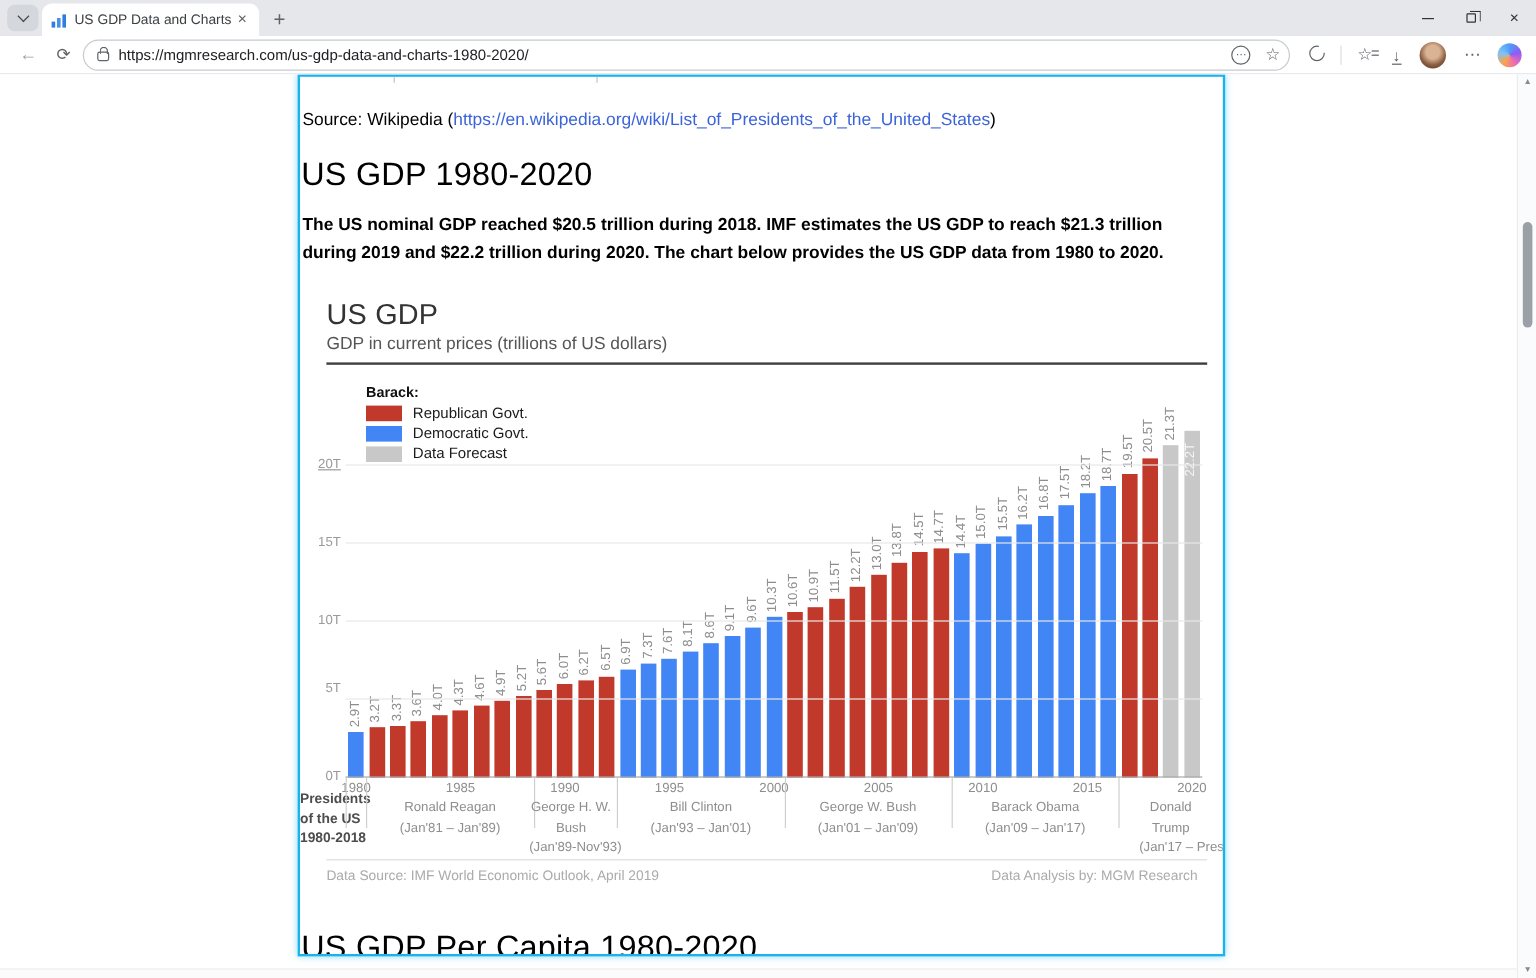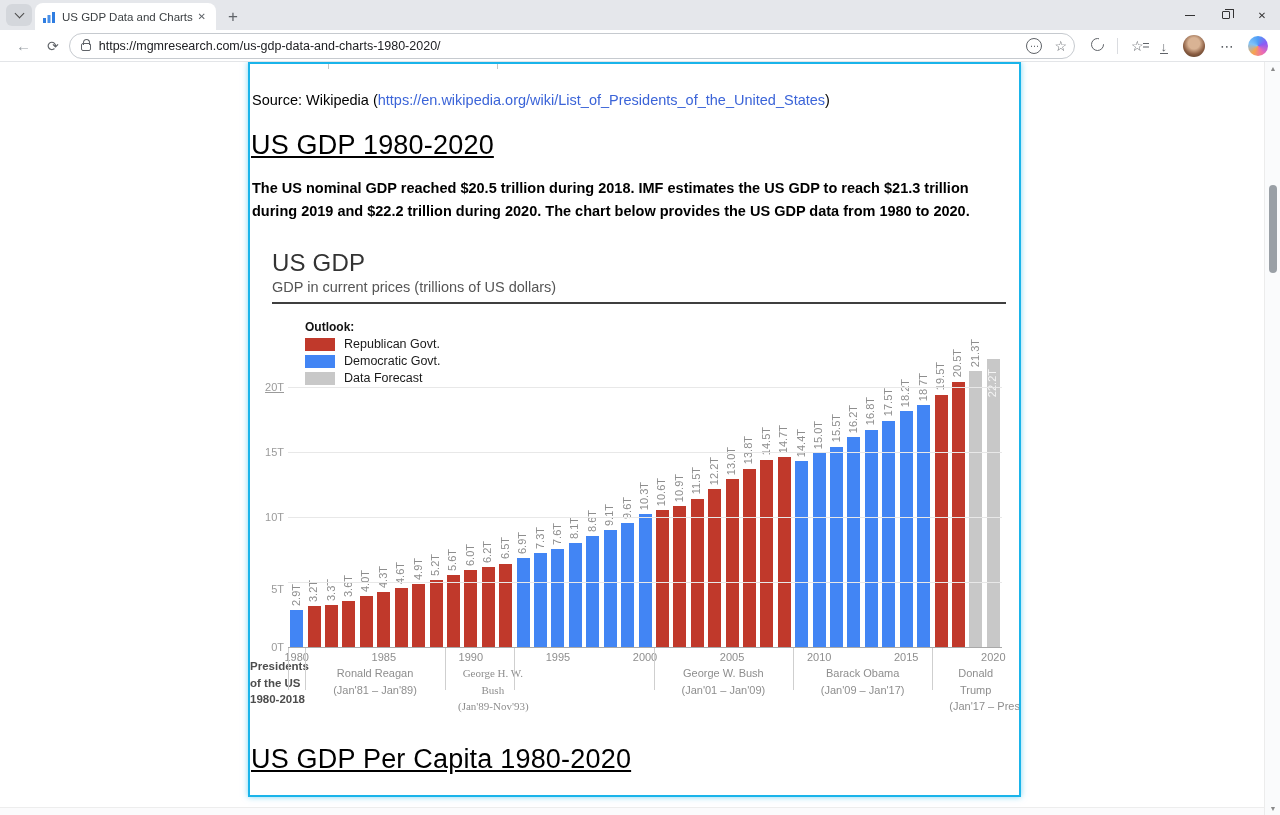--- a/index.html
+++ b/index.html
@@ -56,21 +56,21 @@
     background:conic-gradient(#4e9df6,#8b5cf6,#ec6bb3,#f6a54e,#7ec2f8,#4e9df6); }
 
   
   .page { position:absolute; top:62px; left:0; right:16px; bottom:8px; background:#fff; overflow:hidden; }
   .content { position:absolute; left:248px; top:0; width:773px; height:735px; background:#fff;
     border:2px solid #1ab4ea; box-shadow:0 0 6px rgba(26,180,234,.55); overflow:hidden; }
   .remnant { position:absolute; top:0; width:1px; height:5px; background:#c4c4c4; }
   .r1 { left:78px; } .r2 { left:247px; }
   .source-line { margin:28px 0 0 2px; font-size:14.5px; color:#000; }
   .wiki-link { color:#3b64d8; text-decoration:none; cursor:pointer; }
-  .h-main { margin:22px 12px 0 1px; font-size:27px; font-weight:400; color:#000; line-height:30px; letter-spacing:.2px;text-decoration:underline; }
+  .h-main { margin:22px 12px 0 1px; font-size:27px; font-weight:400; color:#000; line-height:30px; letter-spacing:.2px; }
   .body-text { margin:17px 0 0 2px; font-size:14.5px; line-height:23px; color:#000; width:752px;font-weight:bold; }
 
   
   .chart { position:relative; margin:26px 0 0 22px; width:734px;
     color:#333; }
   .chart-title { font-size:24px; color:#333; letter-spacing:.2px; line-height:28px; }
   .chart-subtitle { font-size:14.5px; color:#555; margin-top:2px; padding-bottom:7px; }
   .chart-rule { border-bottom:2px solid #3f3f3f; }
   .plot-wrap { position:relative; height:344px; }
   .legend { position:absolute; left:33px; top:16px; z-index:3; }
@@ -168,21 +168,21 @@
 
       <p class="body-text">The US nominal GDP reached $20.5 trillion during 2018. IMF estimates the US GDP to reach $21.3 trillion during 2019 and $22.2 trillion during 2020. The chart below provides the US GDP data from 1980 to 2020.</p>
 
       <div class="chart">
         <div class="chart-title">US GDP</div>
         <div class="chart-subtitle">GDP in current prices (trillions of US dollars)</div>
         <div class="chart-rule"></div>
 
         <div class="plot-wrap">
           <div class="legend">
-            <div class="legend-title">Outlook:</div>
+            <div class="legend-title">Barack:</div>
           <div class="legend-row">
                 <div class="legend-swatch" style="background: rgb(192, 57, 43);"></div>
                 <div class="legend-label">Republican Govt.</div>
               </div>
               <div class="legend-row">
                 <div class="legend-swatch" style="background: rgb(66, 133, 244);"></div>
                 <div class="legend-label">Democratic Govt.</div>
               </div>
               <div class="legend-row">
                 <div class="legend-swatch" style="background: rgb(200, 200, 200);"></div>
@@ -269,21 +269,21 @@
               <div class="bar" style="left: 663.963px; height: 266.5px; background: rgb(192, 57, 43);"></div>
               <div class="bar-label" style="left: 663.463px; bottom: 270.5px;">20.5T</div>
               <div class="bar" style="left: 681.378px; height: 276.9px; background: rgb(200, 200, 200);"></div>
               <div class="bar-label" style="left: 680.878px; bottom: 280.9px;">21.3T</div>
               <div class="bar" style="left: 698.793px; height: 288.6px; background: rgb(200, 200, 200);"></div>
               <div class="bar-label inside" style="left: 698.293px; bottom: 250.6px;">22.2T</div>
             </div>
           <div class="baseline"></div>
         <div class="ylabel" style="bottom: -5px;">0T</div>
             <div class="gridline" style="bottom: 65px;"></div>
-            <div class="ylabel" style="bottom: 53px;">5T</div>
+            <div class="ylabel" style="bottom: 68px;">5T</div>
             <div class="gridline" style="bottom: 130px;"></div>
             <div class="ylabel" style="bottom: 125px;">10T</div>
             <div class="gridline" style="bottom: 195px;"></div>
             <div class="ylabel" style="bottom: 190px;">15T</div>
             <div class="gridline" style="bottom: 260px;"></div>
             <div class="ylabel" style="bottom: 255px; text-decoration: underline;">20T</div>
           </div>
 
         <div class="axis-zone">
           <div class="pres-caption">Presidents of the US 1980-2018</div>
@@ -296,42 +296,50 @@
             <div class="yearlab" style="left: 531.146px;">2010</div>
             <div class="yearlab" style="left: 618.22px;">2015</div>
             <div class="yearlab" style="left: 705.293px;">2020</div>
             <div class="sep" style="left: 0px;"></div>
             <div class="sep" style="left: 17.4146px;"></div>
             <div class="pres-group" style="left: 17.4146px; width: 139.317px;">
               <div>Ronald Reagan</div>
               <div class="pres-term">(Jan'81 – Jan'89)</div>
             </div>
             <div class="sep" style="left: 156.732px;"></div>
-            <div class="pres-group" style="left: 170px; width: 69.6585px; font-family: Liberation Serif, serif;">
+            <div class="pres-group" style="left: 153px; width: 69.6585px;">
               <div>George H. W. Bush</div>
               <div class="pres-term">(Jan'89-Nov'93)</div>
             </div>
             <div class="sep" style="left: 226.39px;"></div>
+            <div class="pres-group" style="left: 226.39px; width: 139.317px;">
+              <div>Bill Clinton</div>
+              <div class="pres-term">(Jan'93 – Jan'01)</div>
+            </div>
             <div class="sep" style="left: 365.707px;"></div>
             <div class="pres-group" style="left: 365.707px; width: 139.317px;">
               <div>George W. Bush</div>
               <div class="pres-term">(Jan'01 – Jan'09)</div>
             </div>
             <div class="sep" style="left: 505.024px;"></div>
             <div class="pres-group" style="left: 505.024px; width: 139.317px;">
               <div>Barack Obama</div>
               <div class="pres-term">(Jan'09 – Jan'17)</div>
             </div>
             <div class="sep" style="left: 644.341px;"></div>
             <div class="pres-group" style="left: 644.341px; width: 69.6585px; padding-left: 17px;">
               <div>Donald Trump</div>
               <div class="pres-term">(Jan'17 – Present)</div>
             </div>
           </div>
 
+        <div class="chart-footer">
+          <span>Data Source: IMF World Economic Outlook, April 2019</span>
+          <span>Data Analysis by: MGM Research</span>
+        </div>
       </div>
 
       <h1 class="h-main h2nd">US GDP Per Capita 1980-2020</h1>
     </div>
   </div>
 
   <div class="scrollbar">
     <span class="sb-up">▲</span>
     <span class="sb-thumb"></span>
     <span class="sb-down">▼</span>

